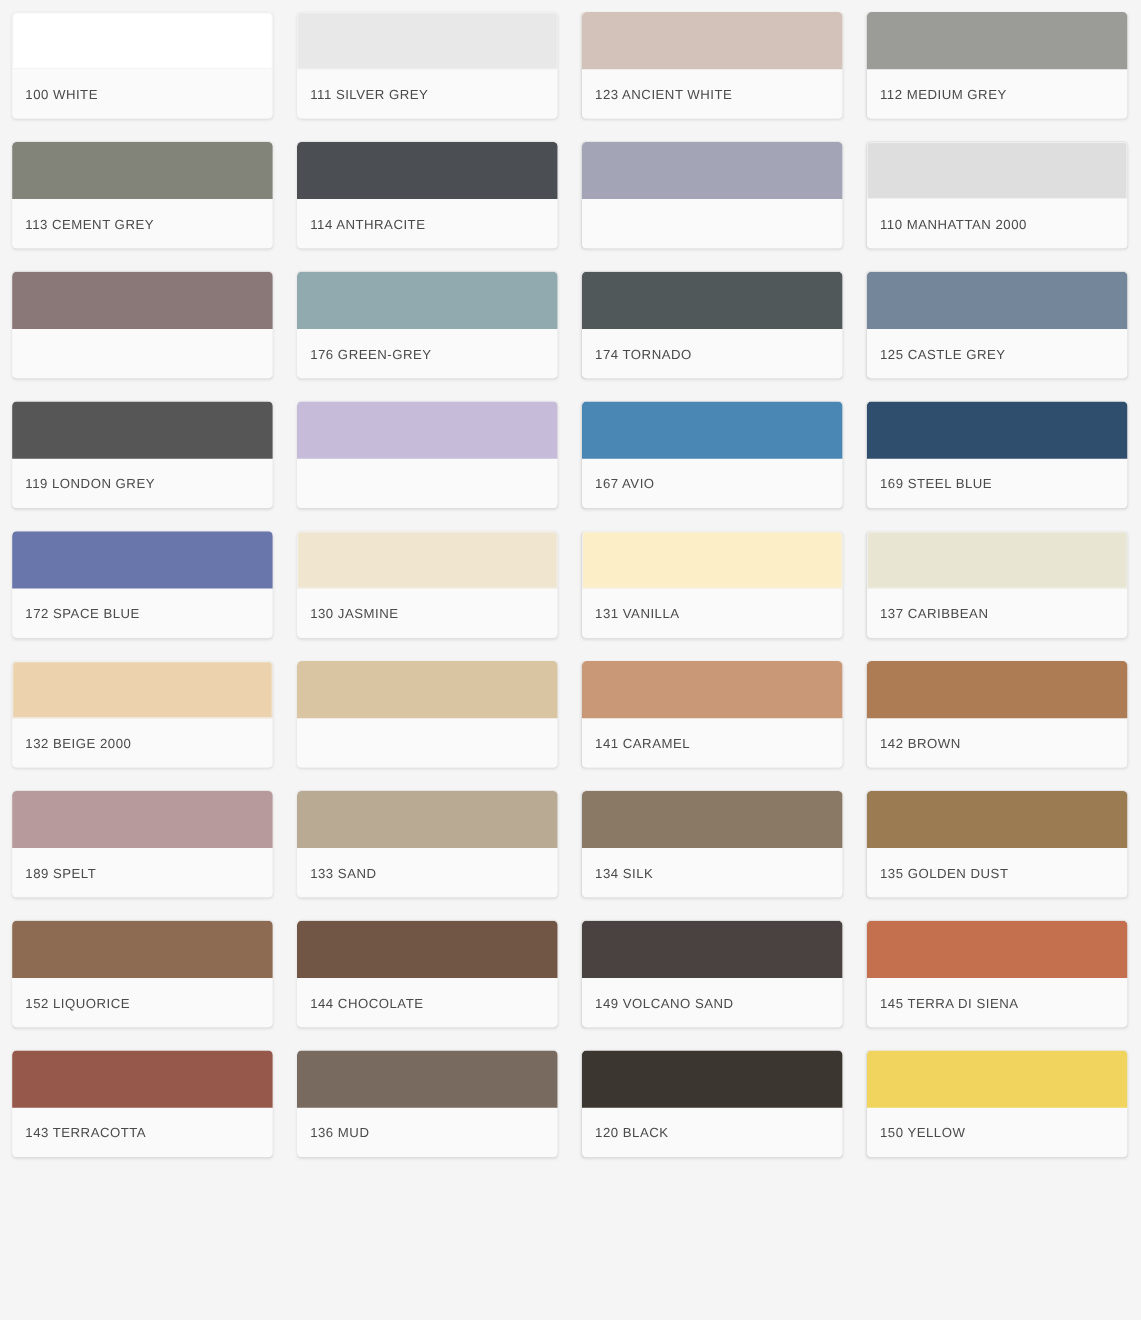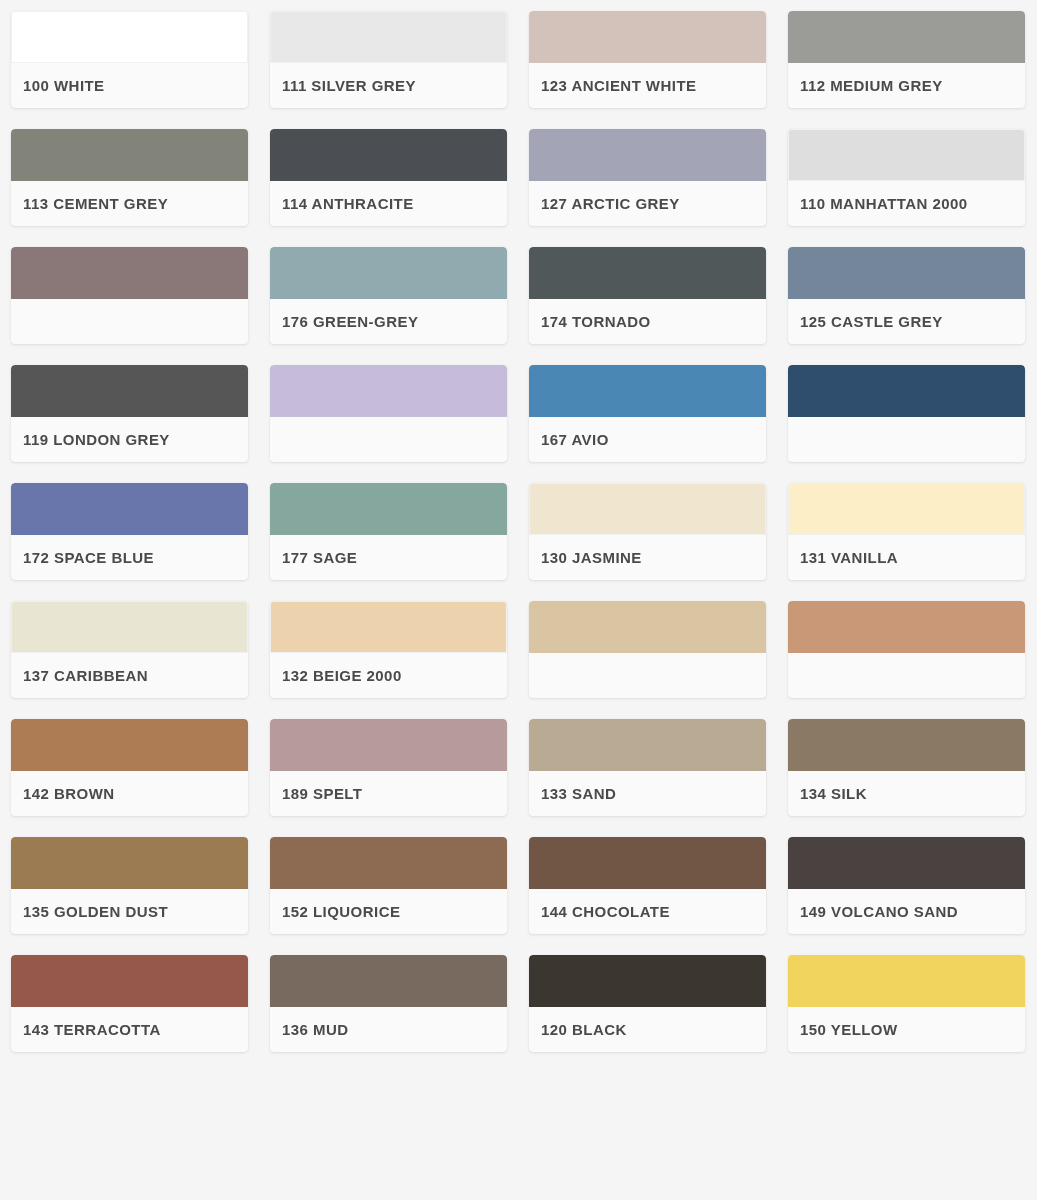--- a/index.html
+++ b/index.html
@@ -46,26 +46,26 @@
 
   .swatch-color.has-border {
     box-shadow: inset 0 0 0 1px #f0f0f0;
   }
 
   .swatch-label {
     flex: 1 1 auto;
     display: flex;
     align-items: center;
     padding-left: 12px;
-    font-size: 15px;
+    font-size: 12px;
     letter-spacing: 0.45px;
     color: #4a4a4a;
     text-transform: uppercase;
     white-space: nowrap;
-    font-weight: 700;
+    font-weight: 400;
     text-align: center;
   }
 
   
   #palette-grid { row-gap: 21px; }
 </style>
 </head>
 <body>
 
 <main id="palette-grid">
@@ -88,21 +88,20 @@
     <div class="swatch-card">
       <div class="swatch-color" style="background: rgb(130, 132, 122);"></div>
       <div class="swatch-label">113 CEMENT GREY</div>
     </div>
     <div class="swatch-card">
       <div class="swatch-color" style="background: rgb(75, 79, 83);"></div>
       <div class="swatch-label">114 ANTHRACITE</div>
     </div>
     <div class="swatch-card">
       <div class="swatch-color" style="background: rgb(163, 165, 182);"></div>
-      <div class="swatch-label">127 ARCTIC GREY</div>
     </div>
     <div class="swatch-card">
       <div class="swatch-color has-border" style="background: rgb(222, 222, 222);"></div>
       <div class="swatch-label">110 MANHATTAN 2000</div>
     </div>
     <div class="swatch-card">
       <div class="swatch-color" style="background: rgb(138, 120, 120);"></div>
     </div>
     <div class="swatch-card">
       <div class="swatch-color" style="background: rgb(145, 170, 176);"></div>
@@ -122,50 +121,48 @@
     </div>
     <div class="swatch-card">
       <div class="swatch-color" style="background: rgb(198, 188, 217);"></div>
     </div>
     <div class="swatch-card">
       <div class="swatch-color" style="background: rgb(75, 135, 181);"></div>
       <div class="swatch-label">167 AVIO</div>
     </div>
     <div class="swatch-card">
       <div class="swatch-color" style="background: rgb(47, 77, 109);"></div>
+      <div class="swatch-label">169 STEEL BLUE</div>
     </div>
     <div class="swatch-card">
       <div class="swatch-color" style="background: rgb(105, 118, 171);"></div>
       <div class="swatch-label">172 SPACE BLUE</div>
     </div>
     <div class="swatch-card">
-      <div class="swatch-color" style="background: rgb(133, 167, 158);"></div>
-      <div class="swatch-label">177 SAGE</div>
-    </div>
-    <div class="swatch-card">
       <div class="swatch-color has-border" style="background: rgb(240, 229, 207);"></div>
       <div class="swatch-label">130 JASMINE</div>
     </div>
     <div class="swatch-card">
       <div class="swatch-color has-border" style="background: rgb(252, 239, 199);"></div>
       <div class="swatch-label">131 VANILLA</div>
     </div>
     <div class="swatch-card">
       <div class="swatch-color has-border" style="background: rgb(232, 230, 211);"></div>
       <div class="swatch-label">137 CARIBBEAN</div>
     </div>
     <div class="swatch-card">
       <div class="swatch-color has-border" style="background: rgb(236, 211, 173);"></div>
       <div class="swatch-label">132 BEIGE 2000</div>
     </div>
     <div class="swatch-card">
       <div class="swatch-color" style="background: rgb(217, 197, 161);"></div>
     </div>
     <div class="swatch-card">
       <div class="swatch-color" style="background: rgb(201, 152, 119);"></div>
+      <div class="swatch-label">141 CARAMEL</div>
     </div>
     <div class="swatch-card">
       <div class="swatch-color" style="background: rgb(173, 124, 85);"></div>
       <div class="swatch-label">142 BROWN</div>
     </div>
     <div class="swatch-card">
       <div class="swatch-color" style="background: rgb(183, 154, 156);"></div>
       <div class="swatch-label">189 SPELT</div>
     </div>
     <div class="swatch-card">
@@ -186,20 +183,24 @@
     </div>
     <div class="swatch-card">
       <div class="swatch-color" style="background: rgb(113, 86, 69);"></div>
       <div class="swatch-label">144 CHOCOLATE</div>
     </div>
     <div class="swatch-card">
       <div class="swatch-color" style="background: rgb(74, 66, 64);"></div>
       <div class="swatch-label">149 VOLCANO SAND</div>
     </div>
     <div class="swatch-card">
+      <div class="swatch-color" style="background: rgb(196, 112, 79);"></div>
+      <div class="swatch-label">145 TERRA DI SIENA</div>
+    </div>
+    <div class="swatch-card">
       <div class="swatch-color" style="background: rgb(150, 88, 74);"></div>
       <div class="swatch-label">143 TERRACOTTA</div>
     </div>
     <div class="swatch-card">
       <div class="swatch-color" style="background: rgb(121, 106, 96);"></div>
       <div class="swatch-label">136 MUD</div>
     </div>
     <div class="swatch-card">
       <div class="swatch-color" style="background: rgb(59, 54, 48);"></div>
       <div class="swatch-label">120 BLACK</div>

